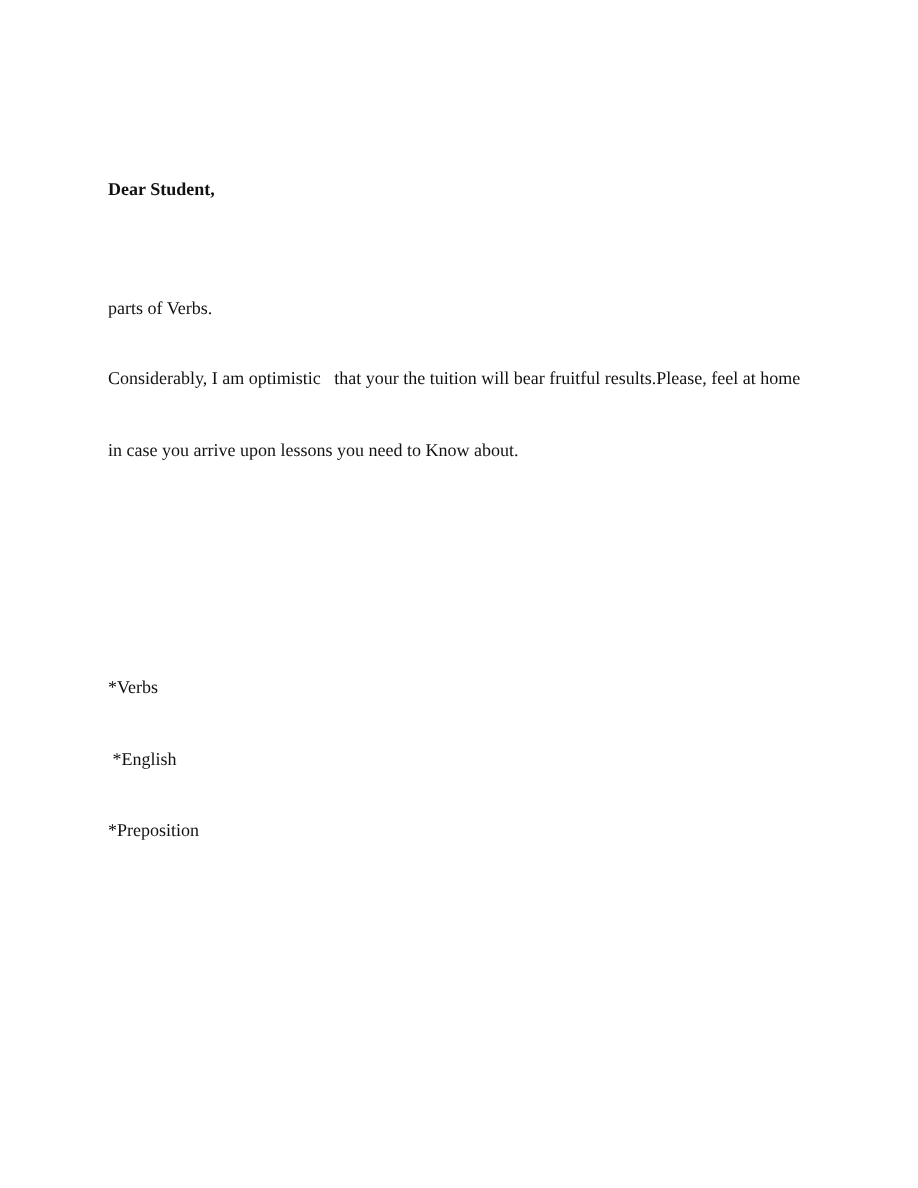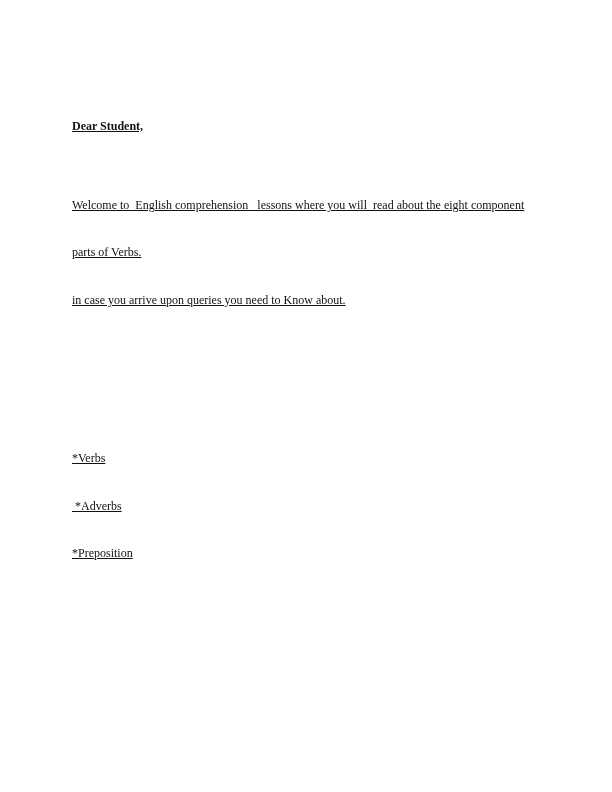--- a/index.html
+++ b/index.html
@@ -2,38 +2,38 @@
 <html><head>
 <meta charset="utf-8">
 <style>
   html, body { margin: 0; padding: 0; background: #ffffff; }
   body { width: 612px; height: 792px; position: relative; overflow: hidden; }
   .page {
     position: absolute; left: 72px; top: 87px; width: 470px;
     font-family: "Liberation Serif", serif; font-size: 12px; line-height: 15.85px;
     color: #111111; white-space: pre-wrap;
   }
-  .line { display: block; min-height: 15.85px; text-decoration: underline; }
+  .line { display: block; min-height: 15.85px; }
   .bold { font-weight: bold; }
   .blank { height: 15.85px; }
 </style>
 </head>
 <body>
 
 <div class="page">
   <span class="line bold">Dear Student,</span>
   <div>
-    <span class="line">Welcome to  English comprehension   lessons where you will  read about the eight component</span>
     <span class="line">parts of Verbs.</span>
-    <span class="line">in case you arrive upon queries you need to Know about.</span>
+    <span class="line">Considerably, I am optimistic   that your the tuition will bear fruitful results.Please, feel at home</span>
+    <span class="line">in case you arrive upon lessons you need to Know about.</span>
   </div>
   <div class="blank"></div>
   <div>
     <span class="line">*Verbs</span>
-    <span class="line"> *Adverbs</span>
+    <span class="line"> *English</span>
     <span class="line">*Preposition</span>
     
     
     
     
   </div>
   
   
   
   

